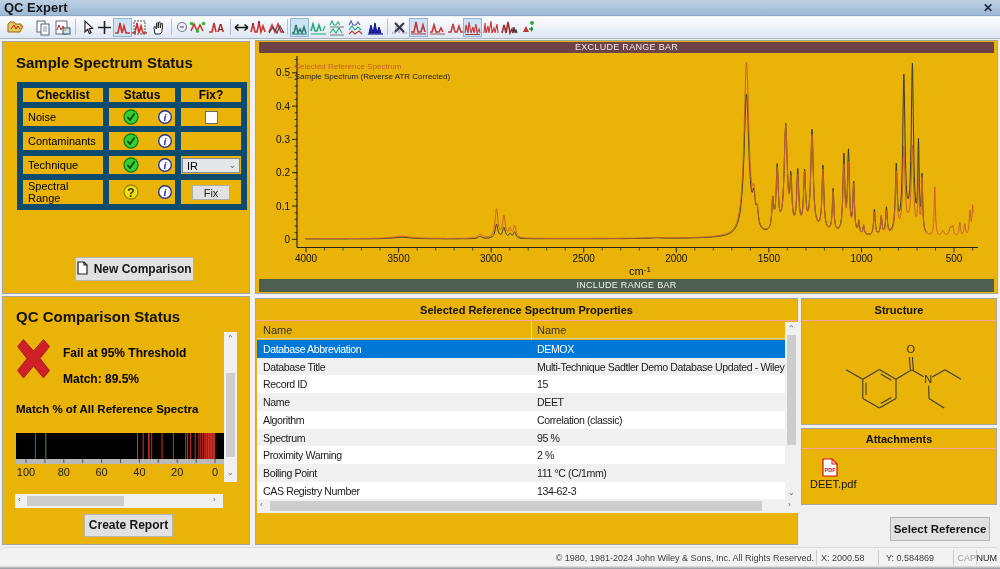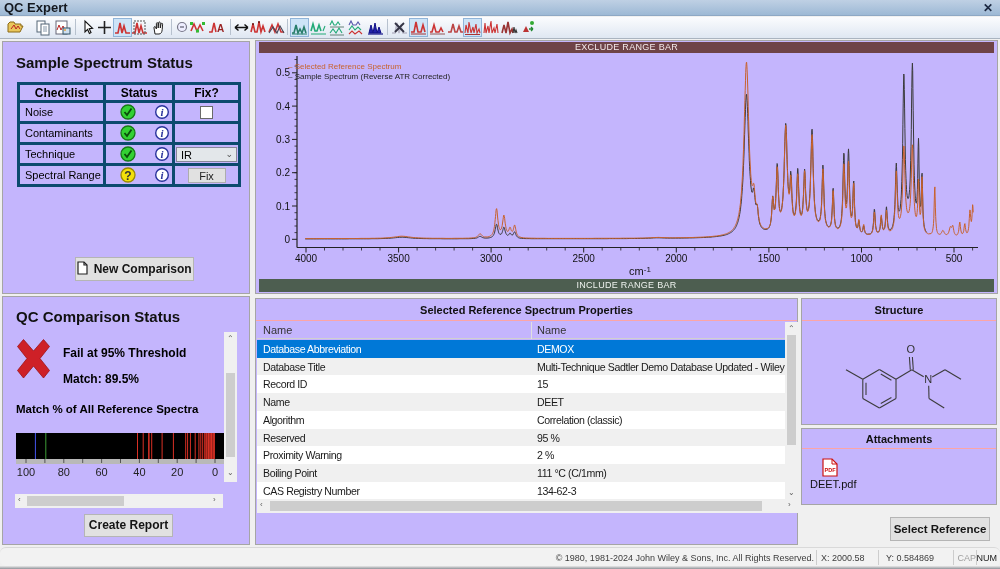--- a/index.html
+++ b/index.html
@@ -12,29 +12,29 @@
     background:linear-gradient(#bfd0e4,#9db9d5); border-bottom:1px solid #8ea8c4; }
   #titlebar .t { position:absolute; left:4px; top:0px; font-size:13px; font-weight:bold; color:#14181f; letter-spacing:0px; }
   #titlebar .x { position:absolute; right:7px; top:1px; font-size:12px; font-weight:bold; color:#1b2740; }
   
   #toolbar { left:0; top:17px; width:1000px; height:22px;
     background:linear-gradient(#fbfcfe,#dfe7f2); border-bottom:1px solid #aab4c0; }
   .ticon { position:absolute; top:2px; width:17px; height:17px; }
   .ticon.sel { background:#cde4f7; outline:1px solid #90b4d8; }
   .tsep { position:absolute; top:2px; width:1px; height:16px; background:#b7c1ce; }
   
-  .panel { background:#c4b5fd; border:1px solid #a5a5a5; }
+  .panel { background:#eab308; border:1px solid #a5a5a5; }
   .hdr { font-weight:bold; font-size:11px; text-align:center; border-bottom:1px solid #fca5a5; color:#111; }
   
   #lp1 { left:2px; top:41px; width:248px; height:253px; }
   #lp2 { left:2px; top:296px; width:248px; height:249px; }
   .bigh { font-size:15px; font-weight:bold; color:#111; }
   
   #chk { position:absolute; left:14px; top:40px; border-collapse:collapse; font-size:11px; }
-  #chk td, #chk th { border:3px solid #0c4a6e; padding:0; }
+  #chk td, #chk th { border:6px solid #0c4a6e; padding:0; }
   #chk th { font-size:12px; height:18px; font-weight:bold; }
   #chk td { height:18px; }
   .btn { position:absolute; background:#e1e1e1; border:1px solid #b5b5b5; text-align:center;
          font-size:12px; font-weight:bold; color:#151515; }
   .btnsm { position:absolute; background:#e1e1e1; border:1px solid #adadad; text-align:center; font-size:11px; color:#222; }
   
   .sbtrack { position:absolute; background:#f0f0f0; }
   .sbthumb { position:absolute; background:#cdcdcd; }
   .sbarrow { position:absolute; color:#606060; font-size:8px; line-height:8px; font-family:"Liberation Sans",sans-serif; }
   
@@ -416,21 +416,21 @@
       </div>
       <div class="abs" style="left:1px; top:94px; width:528px; height:17.7px; background:#f0f0f0; color:#1a1a1a; font-size:10.6px; letter-spacing:-0.4px;">
         <span class="abs" style="left:6px; top:2.5px; white-space:nowrap;">Name</span>
         <span class="abs" style="left:280px; top:2.5px; white-space:nowrap;">DEET</span>
       </div>
       <div class="abs" style="left:1px; top:112px; width:528px; height:17.7px; background:#fff; color:#1a1a1a; font-size:10.6px; letter-spacing:-0.4px;">
         <span class="abs" style="left:6px; top:2.5px; white-space:nowrap;">Algorithm</span>
         <span class="abs" style="left:280px; top:2.5px; white-space:nowrap;">Correlation (classic)</span>
       </div>
       <div class="abs" style="left:1px; top:130px; width:528px; height:17.7px; background:#f0f0f0; color:#1a1a1a; font-size:10.6px; letter-spacing:-0.4px;">
-        <span class="abs" style="left:6px; top:2.5px; white-space:nowrap;">Reserved</span>
+        <span class="abs" style="left:6px; top:2.5px; white-space:nowrap;">Spectrum</span>
         <span class="abs" style="left:280px; top:2.5px; white-space:nowrap;">95 %</span>
       </div>
       <div class="abs" style="left:1px; top:147px; width:528px; height:17.7px; background:#fff; color:#1a1a1a; font-size:10.6px; letter-spacing:-0.4px;">
         <span class="abs" style="left:6px; top:2.5px; white-space:nowrap;">Proximity Warning</span>
         <span class="abs" style="left:280px; top:2.5px; white-space:nowrap;">2 %</span>
       </div>
       <div class="abs" style="left:1px; top:165px; width:528px; height:17.7px; background:#f0f0f0; color:#1a1a1a; font-size:10.6px; letter-spacing:-0.4px;">
         <span class="abs" style="left:6px; top:2.5px; white-space:nowrap;">Boiling Point</span>
         <span class="abs" style="left:280px; top:2.5px; white-space:nowrap;">111 °C (C/1mm)</span>
       </div>

